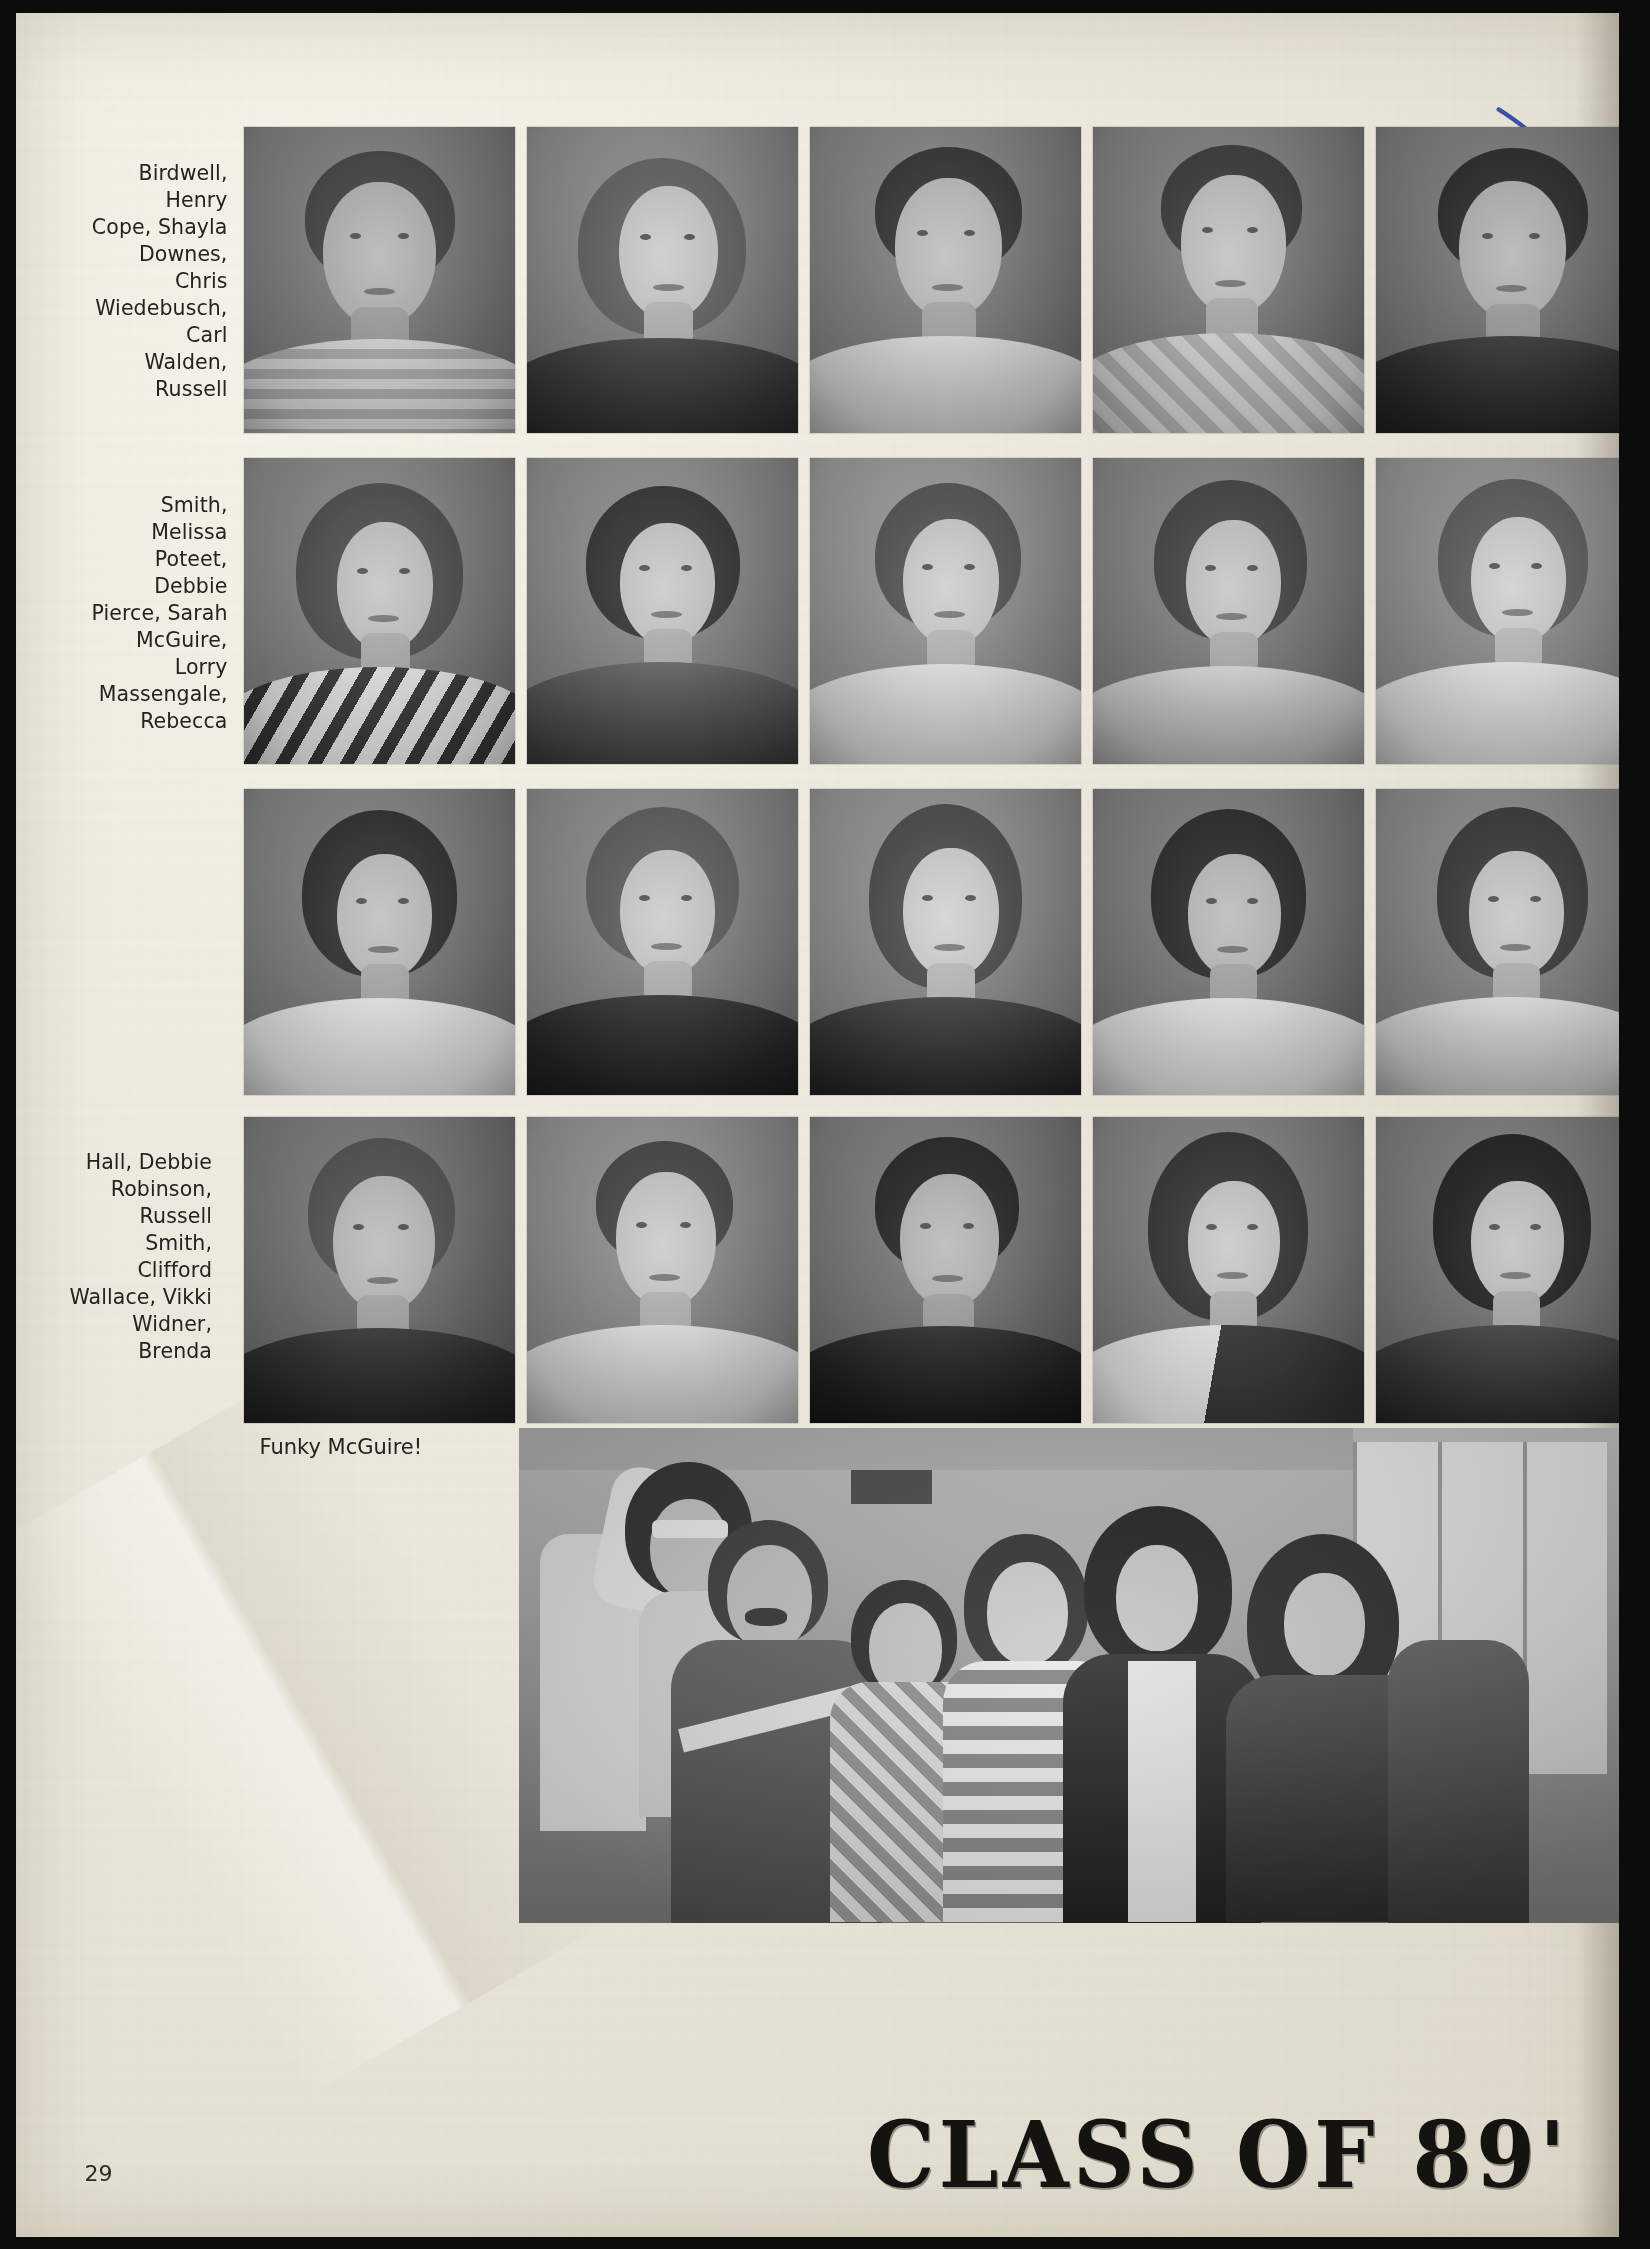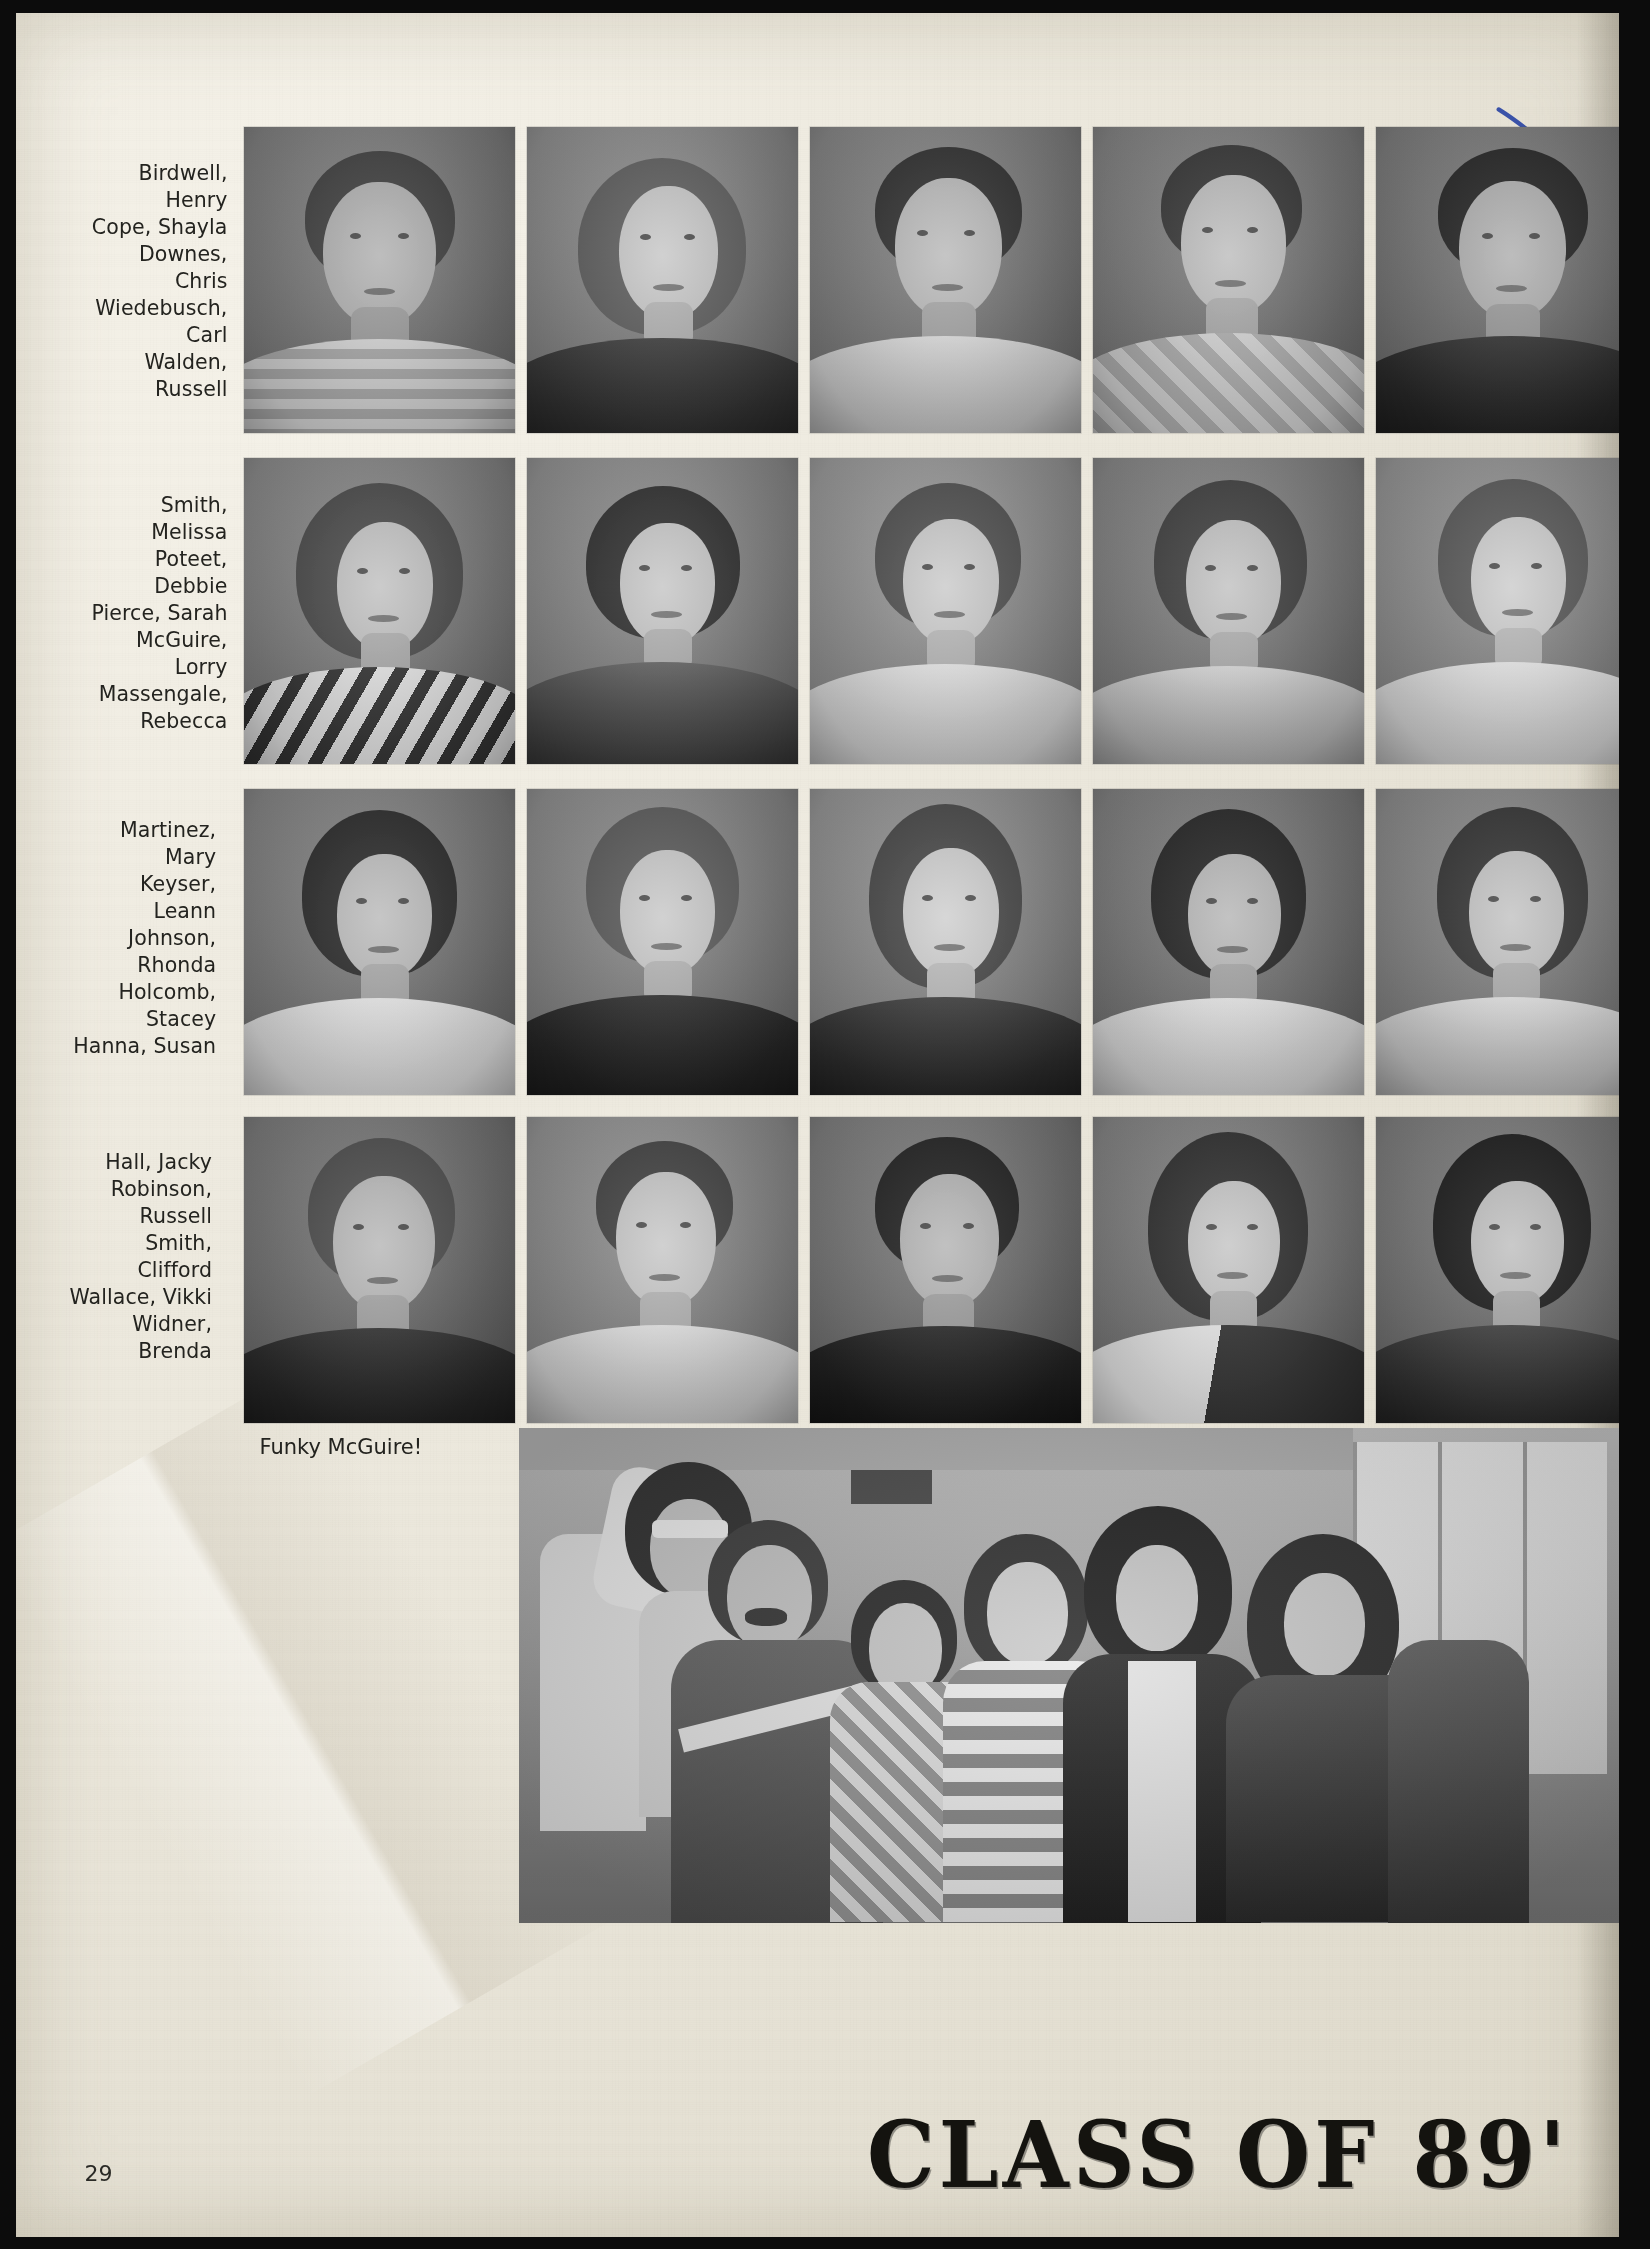--- a/index.html
+++ b/index.html
@@ -325,31 +325,20 @@
       <div class="face" style="left:95px; top:59px; width:95px; height:127px; background:#d4cdc0;"></div>
       <div class="eye" style="left:113px; top:105px;"></div>
       <div class="eye" style="left:155px; top:105px;"></div>
       <div class="mouth" style="left:126px; top:151px;"></div>
       <div class="neck" style="left:119px; top:170px; width:47px; height:41px; background:#c2bab0;"></div>
       <div class="shoulders" style="top:204px; height:126px; background:linear-gradient(180deg,#f0ece3,#d2ccc0);"></div>
       <div class="vignette"></div>
     </div>
   </div>
 
-  <div class="name-block" style="left:-11.3px; top:777px;">
-    <span>Martinez,
-Mary
-Keyser,
-Leann
-Johnson,
-Rhonda
-Holcomb,
-Stacey
-Hanna, Susan</span>
-  </div>
   <div class="grid-row" style="top:776px;">
     <div class="portrait">
       <div class="bg" style="background:linear-gradient(145deg,#95938c,#6a6861);"></div>
       <div class="hair" style="left:58px; top:21px; width:155px; height:167px; background:#342d27;"></div>
       <div class="face" style="left:93px; top:65px; width:95px; height:126px; background:#c4bcaf;"></div>
       <div class="eye" style="left:112px; top:109px;"></div>
       <div class="eye" style="left:154px; top:109px;"></div>
       <div class="mouth" style="left:124px; top:157px;"></div>
       <div class="neck" style="left:117px; top:175px; width:48px; height:44px; background:#b3aa9e;"></div>
       <div class="shoulders" style="top:209px; height:122px; background:linear-gradient(180deg,#f2eee5,#ded9ce);"></div>
@@ -395,21 +384,21 @@
       <div class="eye" style="left:112px; top:107px;"></div>
       <div class="eye" style="left:154px; top:107px;"></div>
       <div class="mouth" style="left:124px; top:155px;"></div>
       <div class="neck" style="left:117px; top:174px; width:47px; height:42px; background:#b9b1a4;"></div>
       <div class="shoulders" style="top:208px; height:122px; background:linear-gradient(180deg,#ece7dd,#b9b3a7);"></div>
       <div class="vignette"></div>
     </div>
   </div>
 
   <div class="name-block" style="left:-15.5px; top:1109px;">
-    <span>Hall, Jacky
+    <span>Hall, Debbie
 Robinson,
 Russell
 Smith,
 Clifford
 Wallace, Vikki
 Widner,
 Brenda</span>
   </div>
   <div class="grid-row" style="top:1104px;">
     <div class="portrait">

